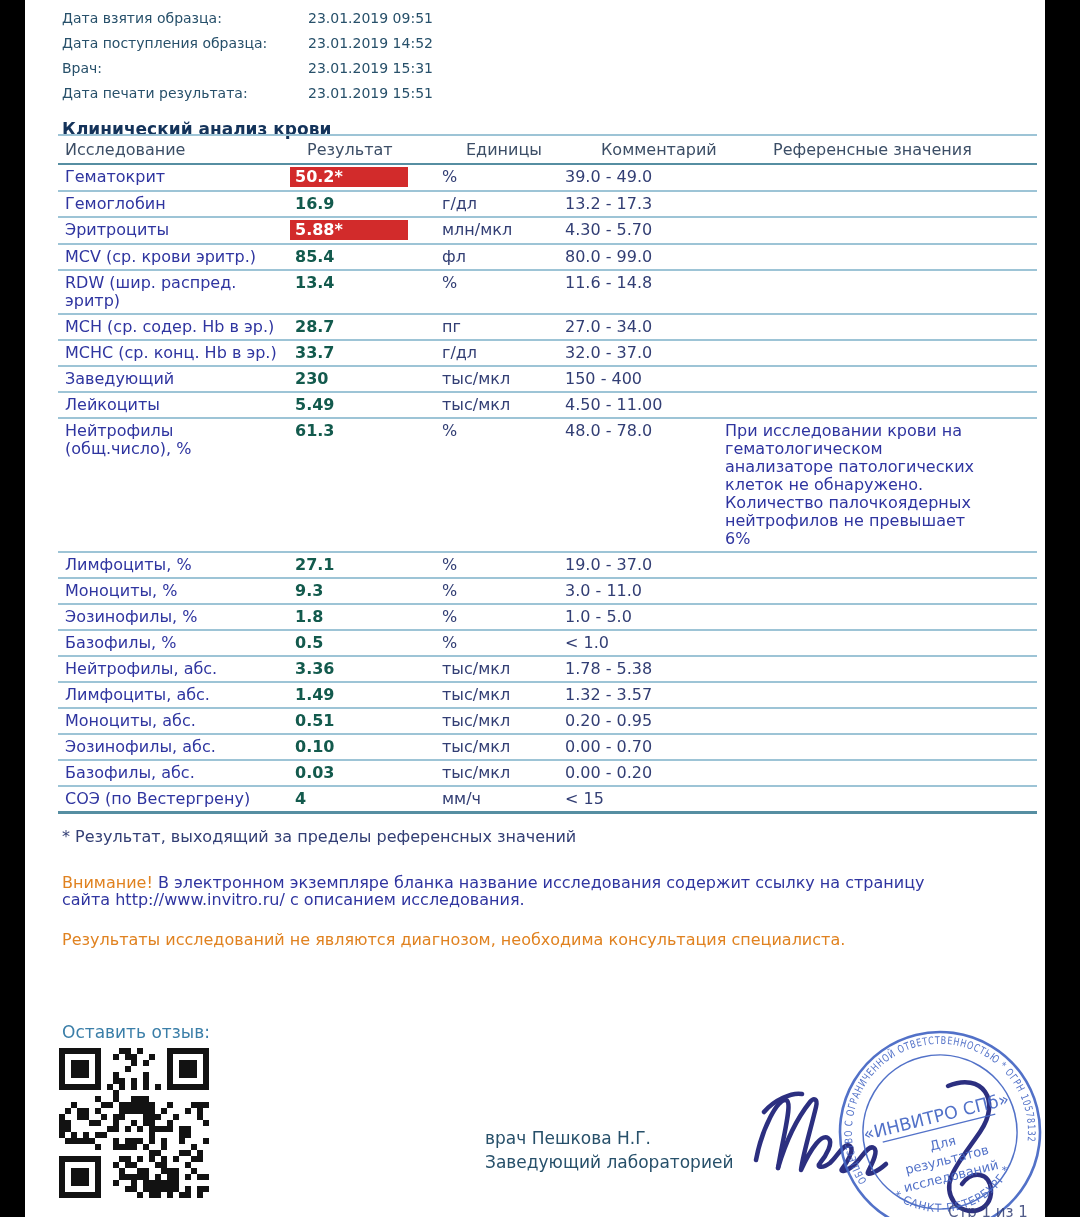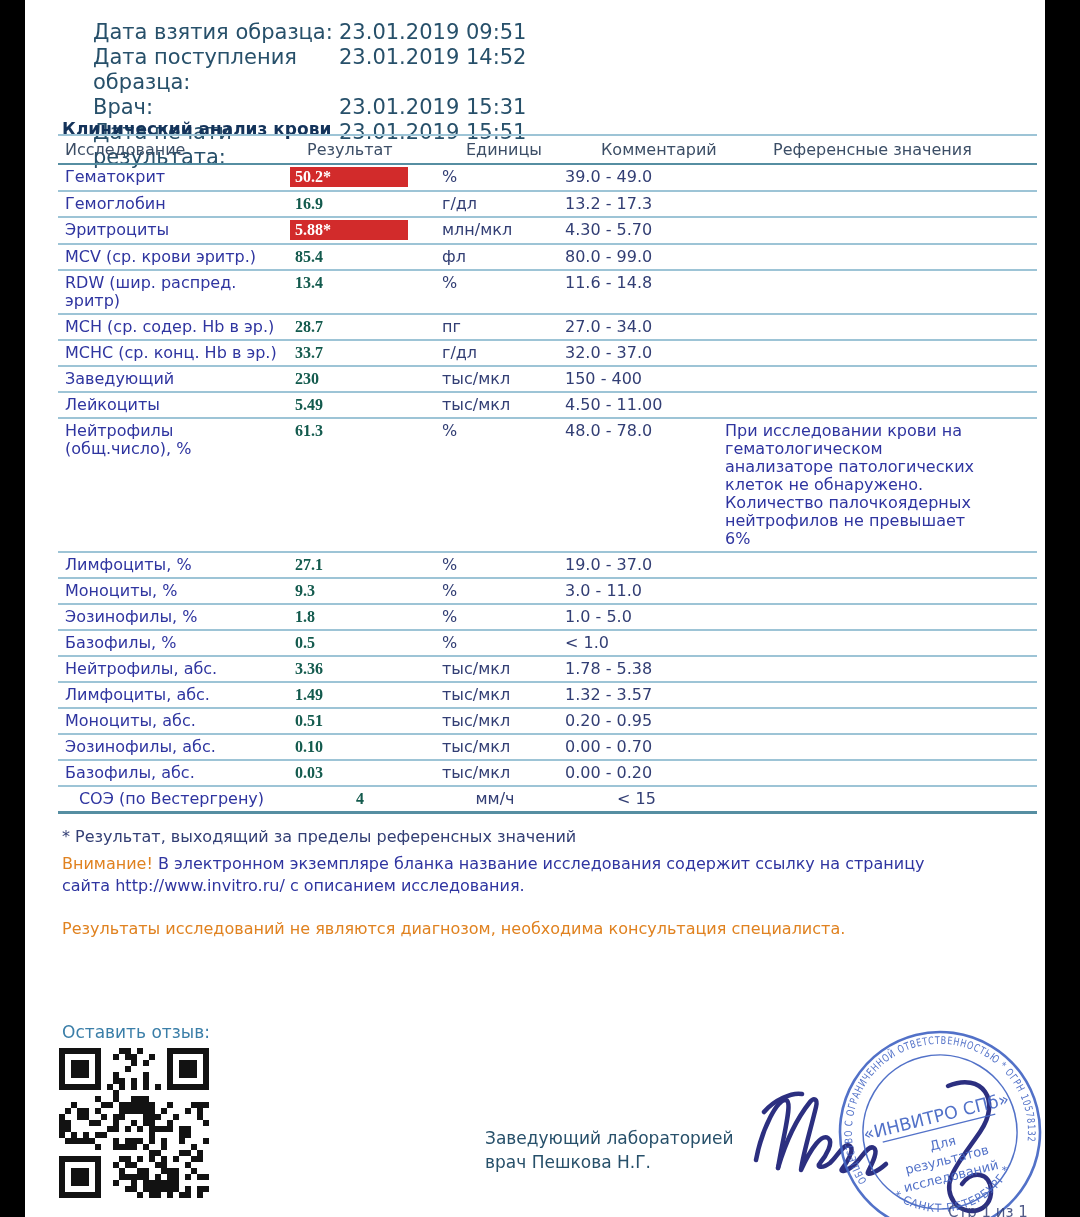--- a/index.html
+++ b/index.html
@@ -11,44 +11,44 @@
   *{margin:0;padding:0;box-sizing:border-box;}
   html,body{width:1080px;height:1217px;}
   body{
     font-family:"DejaVu Sans","Liberation Sans",sans-serif;
     background:#fff; position:relative; overflow:hidden;
   }
   .edge-bar{position:absolute;top:0;bottom:0;background:#000;}
   .edge-bar.left{left:0;width:25px;}
   .edge-bar.right{left:1045px;width:35px;}
 
-  .meta{position:absolute;top:20px;left:62px;width:560px;font-size:21px;color:var(--ink-teal);margin-left:31px;}
+  .meta{position:absolute;top:6px;left:62px;width:560px;font-size:14px;color:var(--ink-teal);}
   .meta-row{display:grid;grid-template-columns:246px auto;line-height:25px;}
 
   .section-title{position:absolute;top:119px;left:62px;font-size:17px;font-weight:bold;color:var(--title);}
 
   .flow{position:absolute;top:134px;left:58px;width:979px;}
 
   .rtable{width:100%;font-size:16px;}
   .thead,.trow{display:grid;grid-template-columns:230px 147px 123px 160px 1fr;align-items:start;}
   .thead{border-top:2px solid var(--line);border-bottom:2px solid var(--line-strong);
          color:var(--ink-head);padding:4px 0 4px;line-height:19px;gap:12px;}
   .thead .c{padding:0 10px 0 7px;}
   .trow{border-bottom:2px solid var(--line);padding:3px 0;}
-  .trow:last-child{border-bottom:3px solid var(--line-strong);text-align:center;}
+  .trow:last-child{border-bottom:3px solid var(--line-strong);}
   .trow .c{padding:0 10px 0 7px;line-height:18px;}
   .c.name{color:var(--ink-blue);}
-  .c.result{font-weight:bold;color:var(--result-green);font-family:Liberation Serif, serif;}
+  .c.result{font-weight:bold;color:var(--result-green);}
   .c.result .res{display:inline-block;}
   .c.result .res.flagged{background:var(--flag-red);color:#fff;width:118px;padding:1px 5px;margin:-1px 0 0 -5px;}
   .c.unit,.c.ref{color:var(--ink-dark);}
   .c.comment{color:var(--ink-blue);padding-right:48px;}
 
   .footnote{margin-top:13px;font-size:16px;color:var(--ink-dark);padding-left:4px;}
-  .notice{margin-top:7px;font-size:16px;line-height:22px;color:var(--ink-blue);padding-left:4px;width:900px;}
+  .notice{margin-top:28px;font-size:16px;line-height:17px;color:var(--ink-blue);padding-left:4px;width:900px;}
   .notice .hl{color:var(--orange);}
   .disclaimer{margin-top:22px;font-size:16px;color:var(--orange);padding-left:4px;}
 
   .feedback-label{position:absolute;top:1022px;left:62px;font-size:17px;color:#3a7ea8;}
   .qr-wrap{position:absolute;top:1047px;left:58px;}
 
   .sig-block{position:absolute;top:1126px;left:485px;font-size:17px;line-height:24px;color:var(--ink-teal);}
 
   .signature{position:absolute;top:1072px;left:740px;}
   .stamp{position:absolute;top:1022px;left:830px;opacity:.92;}
@@ -518,22 +518,22 @@
       <rect x="91" y="145" width="6" height="6" fill="var(--qr-black)"></rect>
       <rect x="97" y="145" width="6" height="6" fill="var(--qr-black)"></rect>
       <rect x="109" y="145" width="6" height="6" fill="var(--qr-black)"></rect>
       <rect x="121" y="145" width="6" height="6" fill="var(--qr-black)"></rect>
       <rect x="127" y="145" width="6" height="6" fill="var(--qr-black)"></rect>
       <rect x="139" y="145" width="6" height="6" fill="var(--qr-black)"></rect>
     </svg>
 </div>
 
 <div class="sig-block">
+  <div>врач Пешкова Н.Г.</div>
   <div>Заведующий лабораторией</div>
-  <div>врач Пешкова Н.Г.</div>
 </div>
 
 <svg class="signature" width="330" height="145" viewBox="0 0 330 145">
   <g fill="none" stroke="var(--sig-indigo)" stroke-width="4.5" stroke-linecap="round" stroke-linejoin="round">
     <path d="M 16 88 C 22 56 38 26 46 28 C 53 30 44 60 38 96"></path>
     <path d="M 24 40 C 34 28 52 20 62 22"></path>
     <path d="M 38 96 C 48 62 62 40 70 30 C 74 25 78 27 76 35 C 70 60 63 82 61 98 C 72 74 82 62 88 66 C 94 70 86 84 80 91 C 76 95 82 97 90 91 C 98 84 104 70 110 74 C 115 78 106 92 102 97 C 100 100 106 100 114 93 C 122 86 128 72 134 76 C 139 80 130 95 128 100 C 126 104 136 101 146 92"></path>
     <path d="M 208 14 C 242 0 262 28 240 60 C 218 92 200 110 214 130 C 226 146 252 140 251 118 C 250 100 232 98 222 112"></path>
   </g>
 </svg>

